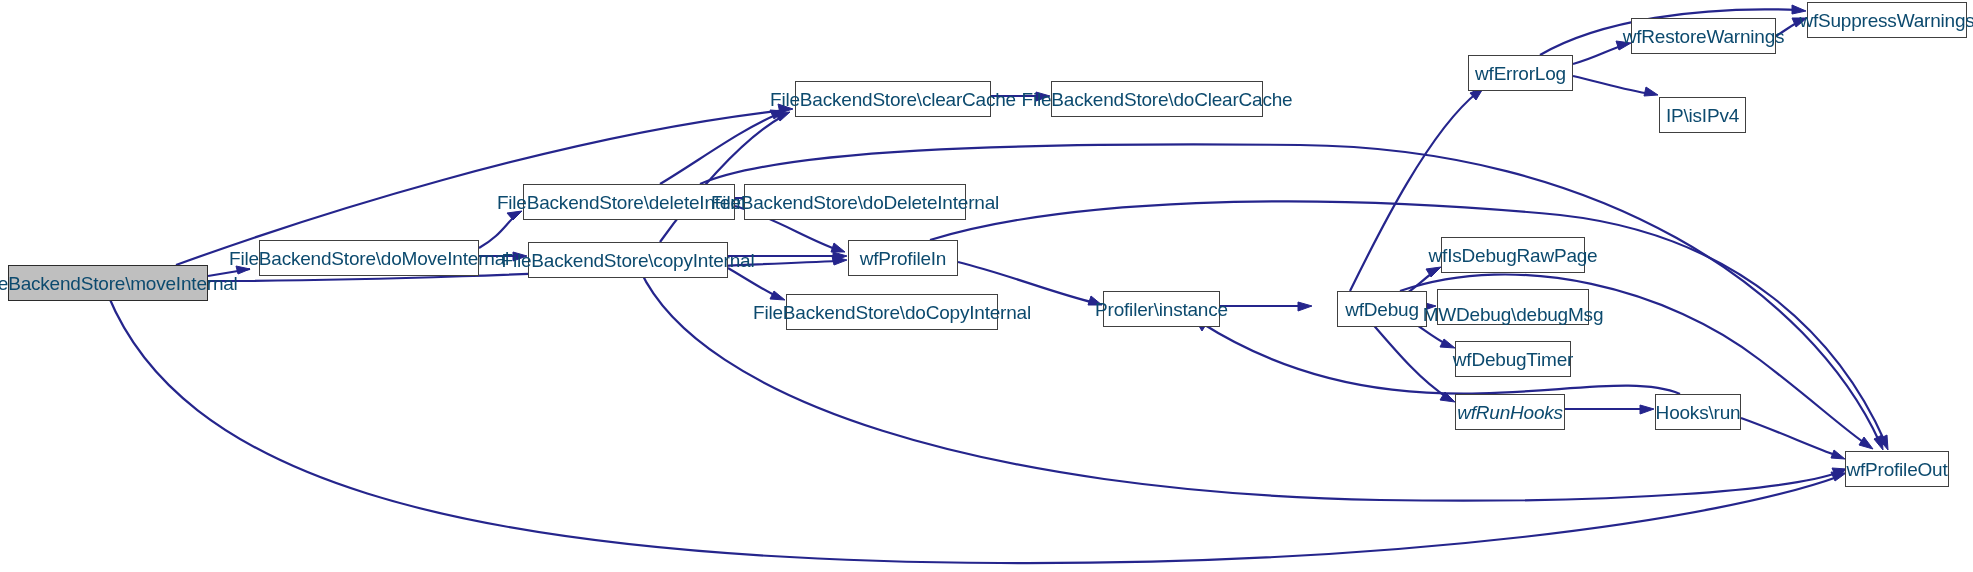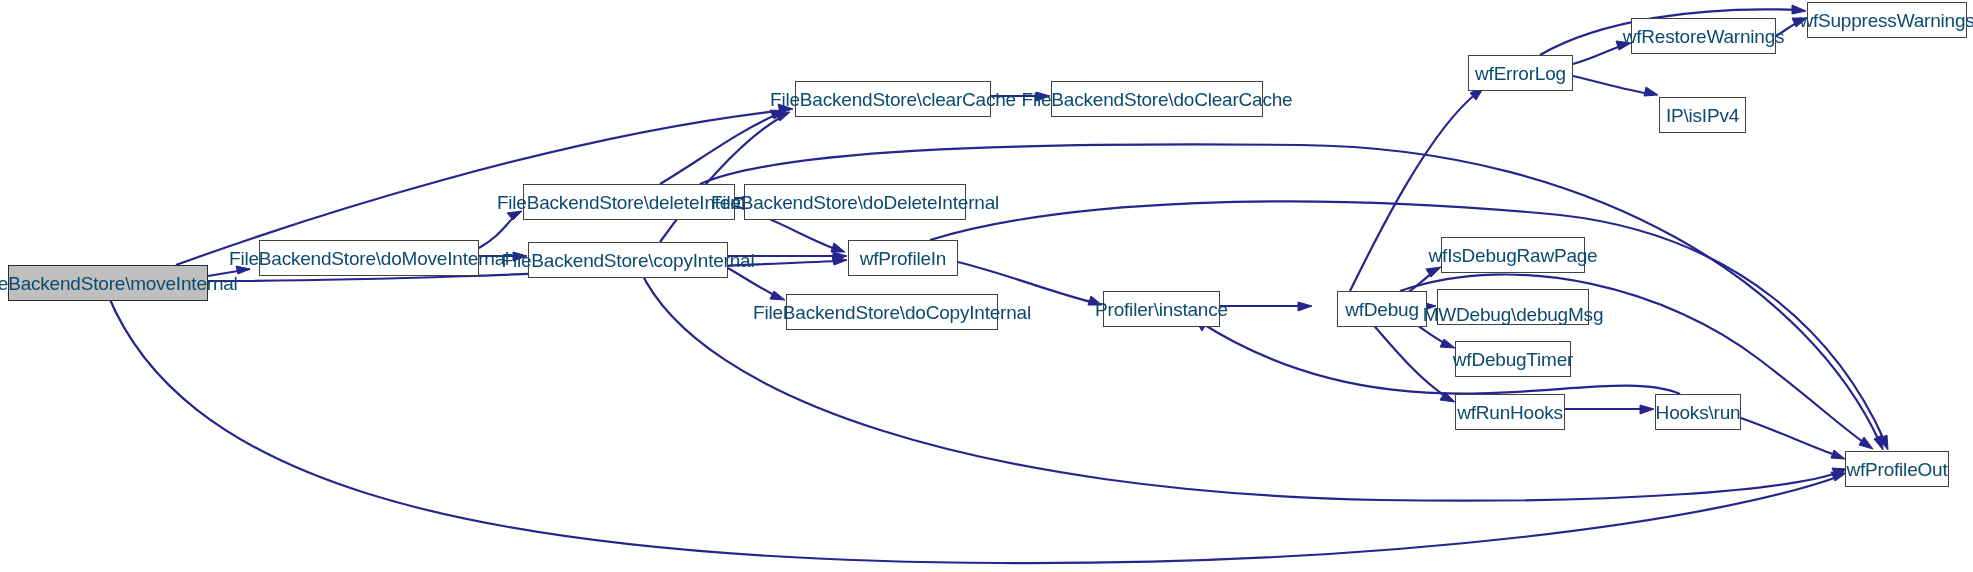--- a/index.html
+++ b/index.html
@@ -253,21 +253,21 @@
     </div>
   <div class="node-box" style="left:1441px;top:237px; width:144px;">
       <span class="node-label">wfIsDebugRawPage</span>
     </div>
   <div class="node-box" style="left:1437px;top:289px; width:152px;align-items:flex-end;">
       <span class="node-label">MWDebug\debugMsg</span>
     </div>
   <div class="node-box" style="left:1455px;top:341px; width:116px;">
       <span class="node-label">wfDebugTimer</span>
     </div>
-  <div class="node-box" style="left:1455px;top:394px; width:110px;">
+  <div class="node-box" style="left:1455px;top:394px; width:110px;font-style:italic;">
       <span class="node-label">wfRunHooks</span>
     </div>
   <div class="node-box" style="left:1655px;top:394px; width:86px;">
       <span class="node-label">Hooks\run</span>
     </div>
   <div class="node-box" style="left:1468px;top:55px;  width:105px;">
       <span class="node-label">wfErrorLog</span>
     </div>
   <div class="node-box" style="left:1631px;top:18px;  width:145px;">
       <span class="node-label">wfRestoreWarnings</span>

